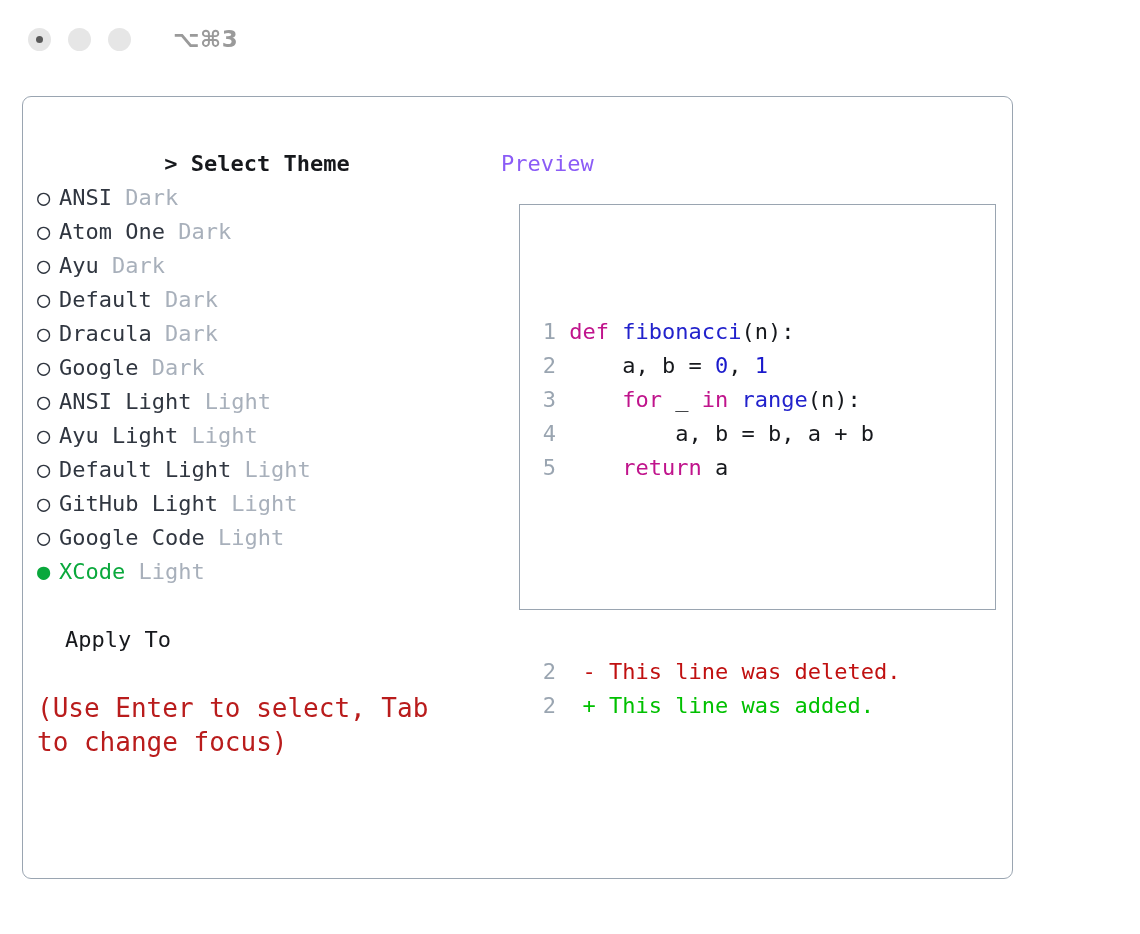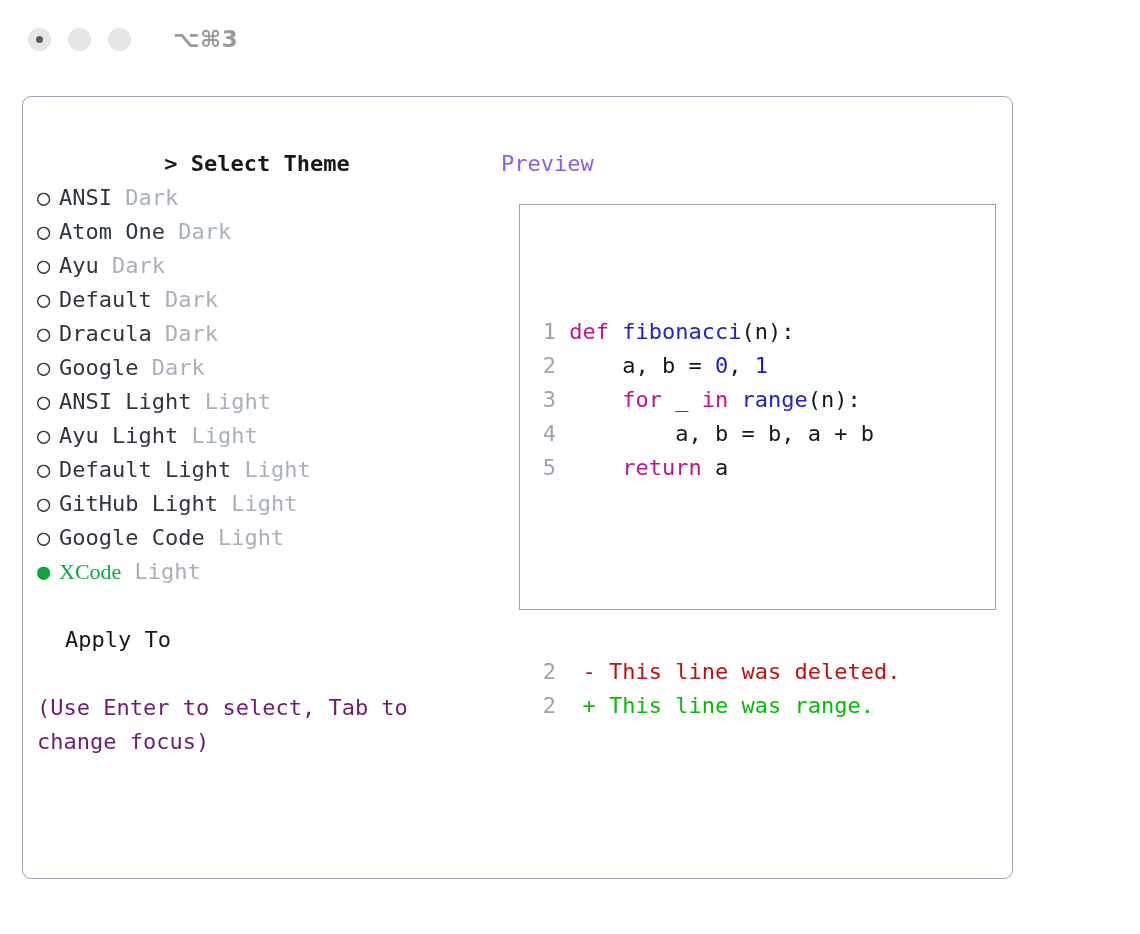--- a/index.html
+++ b/index.html
@@ -82,36 +82,36 @@
     line-height: 34px;
     white-space: pre;
     color: #303640;
   }
   .bullet {
     display: inline-block;
     width: 22px;
     color: #303640;
   }
   .bullet.on { color: #0aa83c; }
-  .label-sel { color: #0aa83c; font-family: Liberation Serif, serif; }
+  .label-sel { color: #0aa83c; }
   .variant {
     color: #a8b0bb;
   }
   .apply-title {
     font-size: 22px;
     line-height: 34px;
     color: #16181c;
     white-space: pre;
     padding-left: 28px;
   }
   .spacer-lg { height: 34px; }
   .hint {
-    font-size: 22px;
-    line-height: 34px;
-    color: #701a75;
+    font-size: 26px;
+    line-height: 34px;
+    color: #b91c1c;
     width: 420px;
     white-space: pre-wrap;
     word-break: break-word;
   }
 
   
   .right-col {
     position: absolute;
     left: 478px; top: 50px;
     width: 500px;
@@ -196,19 +196,19 @@
 
       <div class="hint">(Use Enter to select, Tab to change focus)</div>
     </div>
 
     <div class="right-col">
       <div class="preview-title">Preview</div>
       <div class="preview-box">
         <div class="code">
           <div id="code-lines"><div><span class="ln">1</span><span> </span><span class="kw">def </span><span class="fn">fibonacci</span><span class="plain">(n):</span></div><div><span class="ln">2</span><span> </span><span class="plain">    a, b = </span><span class="num">0</span><span class="plain">, </span><span class="num">1</span></div><div><span class="ln">3</span><span> </span><span class="plain">    </span><span class="kw">for</span><span class="plain"> _ </span><span class="kw">in</span><span class="plain"> </span><span class="fn">range</span><span class="plain">(n):</span></div><div><span class="ln">4</span><span> </span><span class="plain">        a, b = b, a + b</span></div><div><span class="ln">5</span><span> </span><span class="plain">    </span><span class="kw">return</span><span class="plain"> a</span></div></div>
           <div class="blank-line"></div>
-          <div id="diff-lines"><div><span class="ln">2</span><span class="del">  - </span><span class="del">This line was deleted.</span></div><div><span class="ln">2</span><span class="add">  + </span><span class="add">This line was range.</span></div></div>
+          <div id="diff-lines"><div><span class="ln">2</span><span class="del">  - </span><span class="del">This line was deleted.</span></div><div><span class="ln">2</span><span class="add">  + </span><span class="add">This line was added.</span></div></div>
         </div>
       </div>
     </div>
 
   </div>
 </div>
 
 </body></html>

